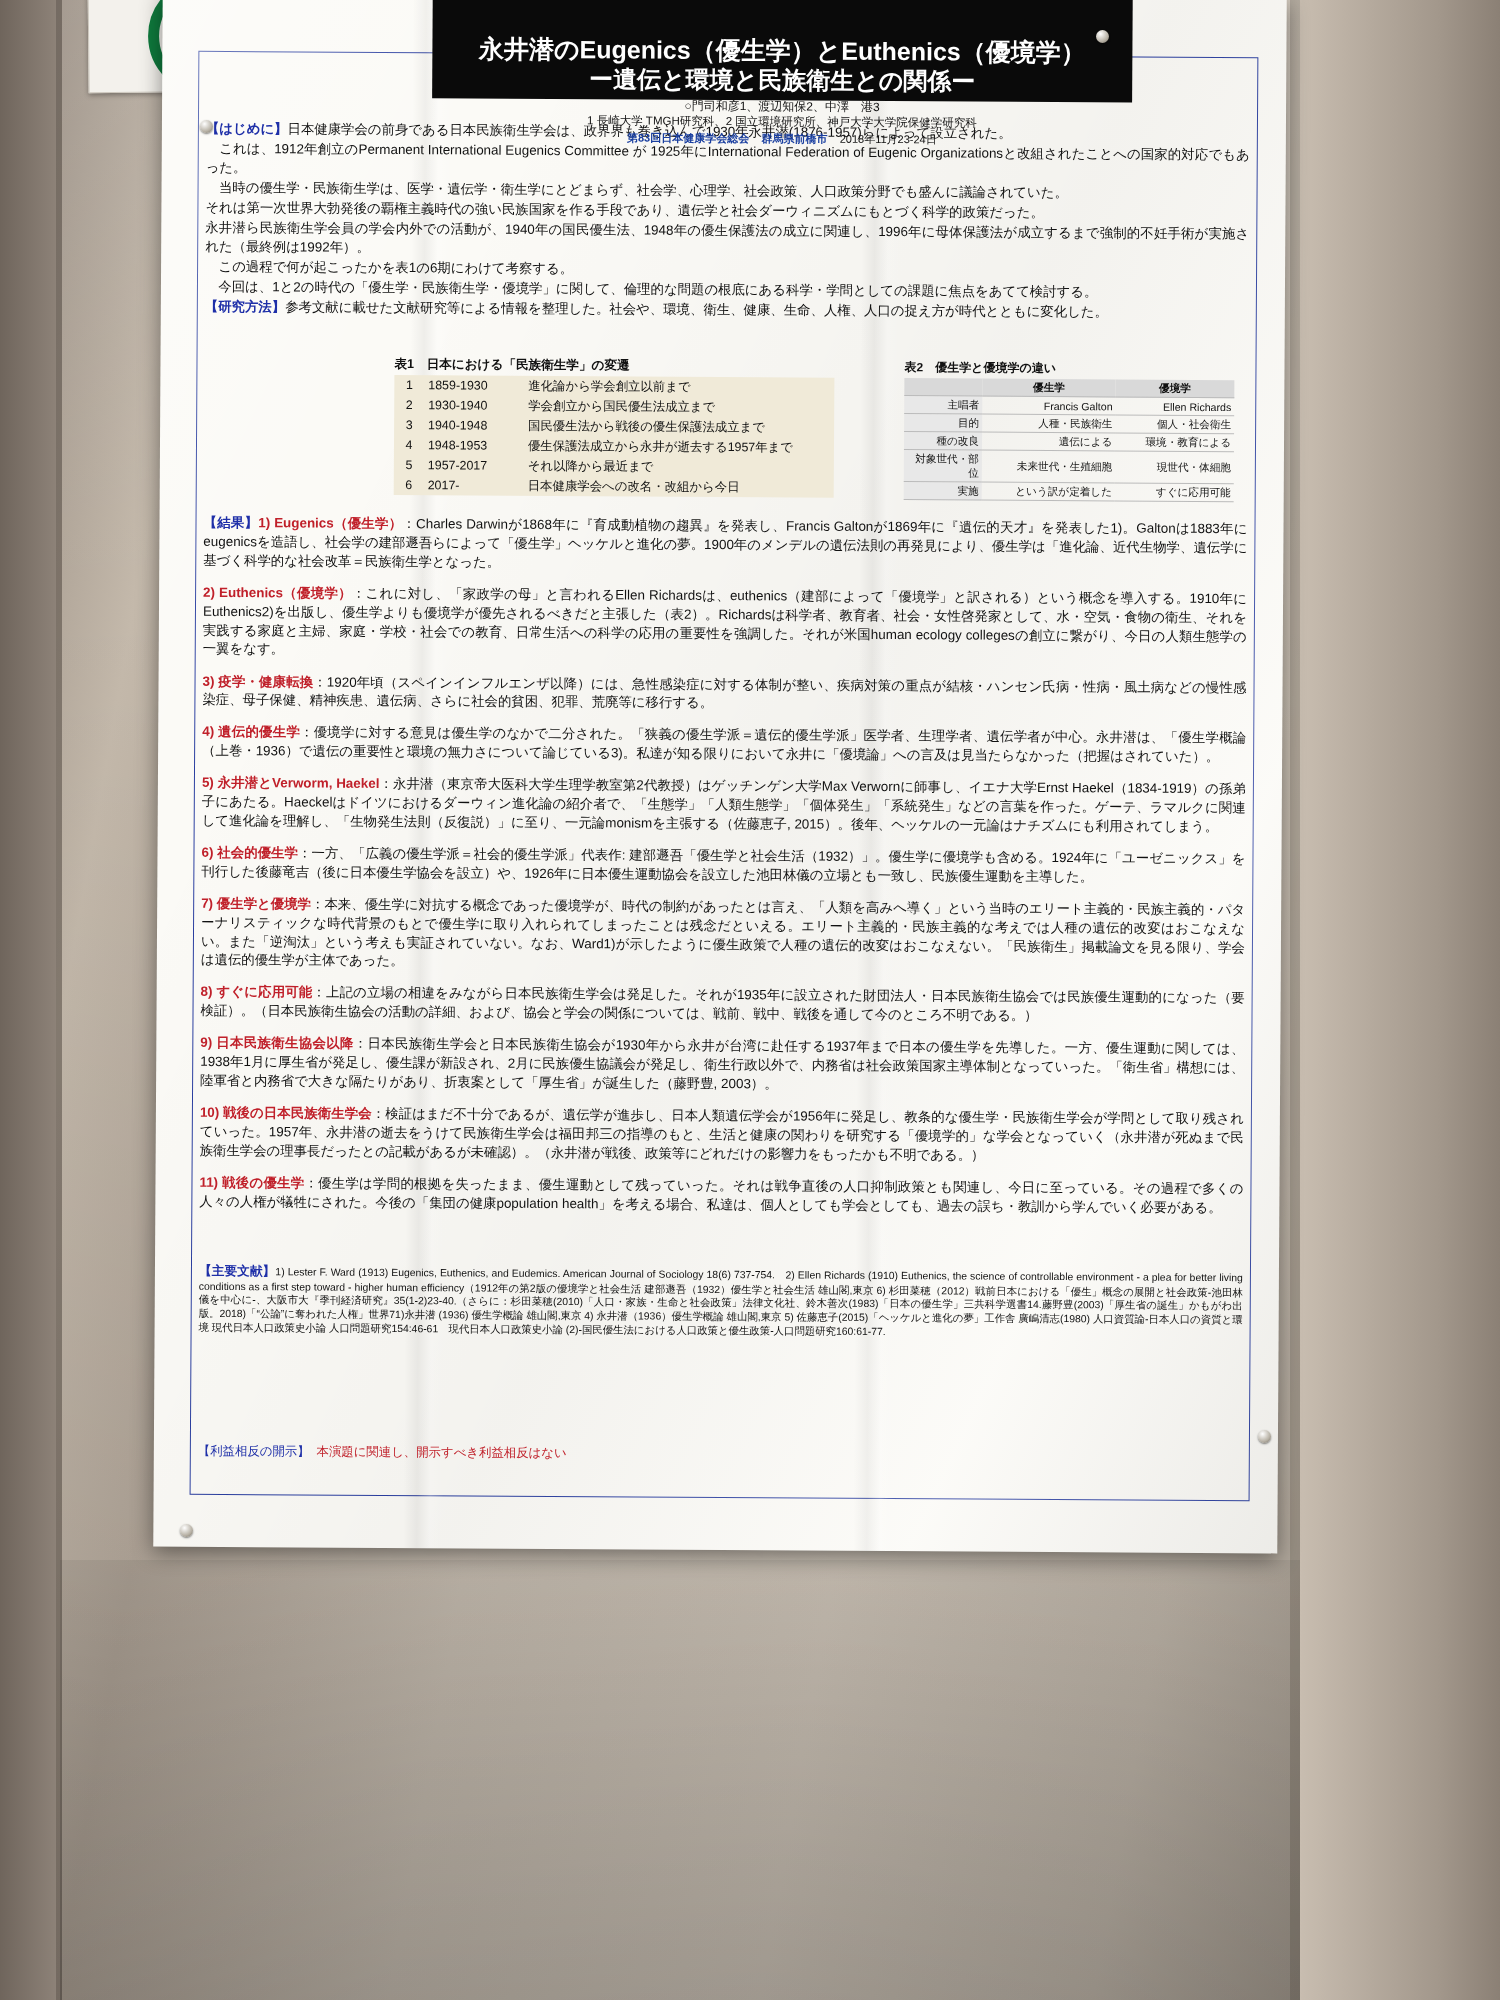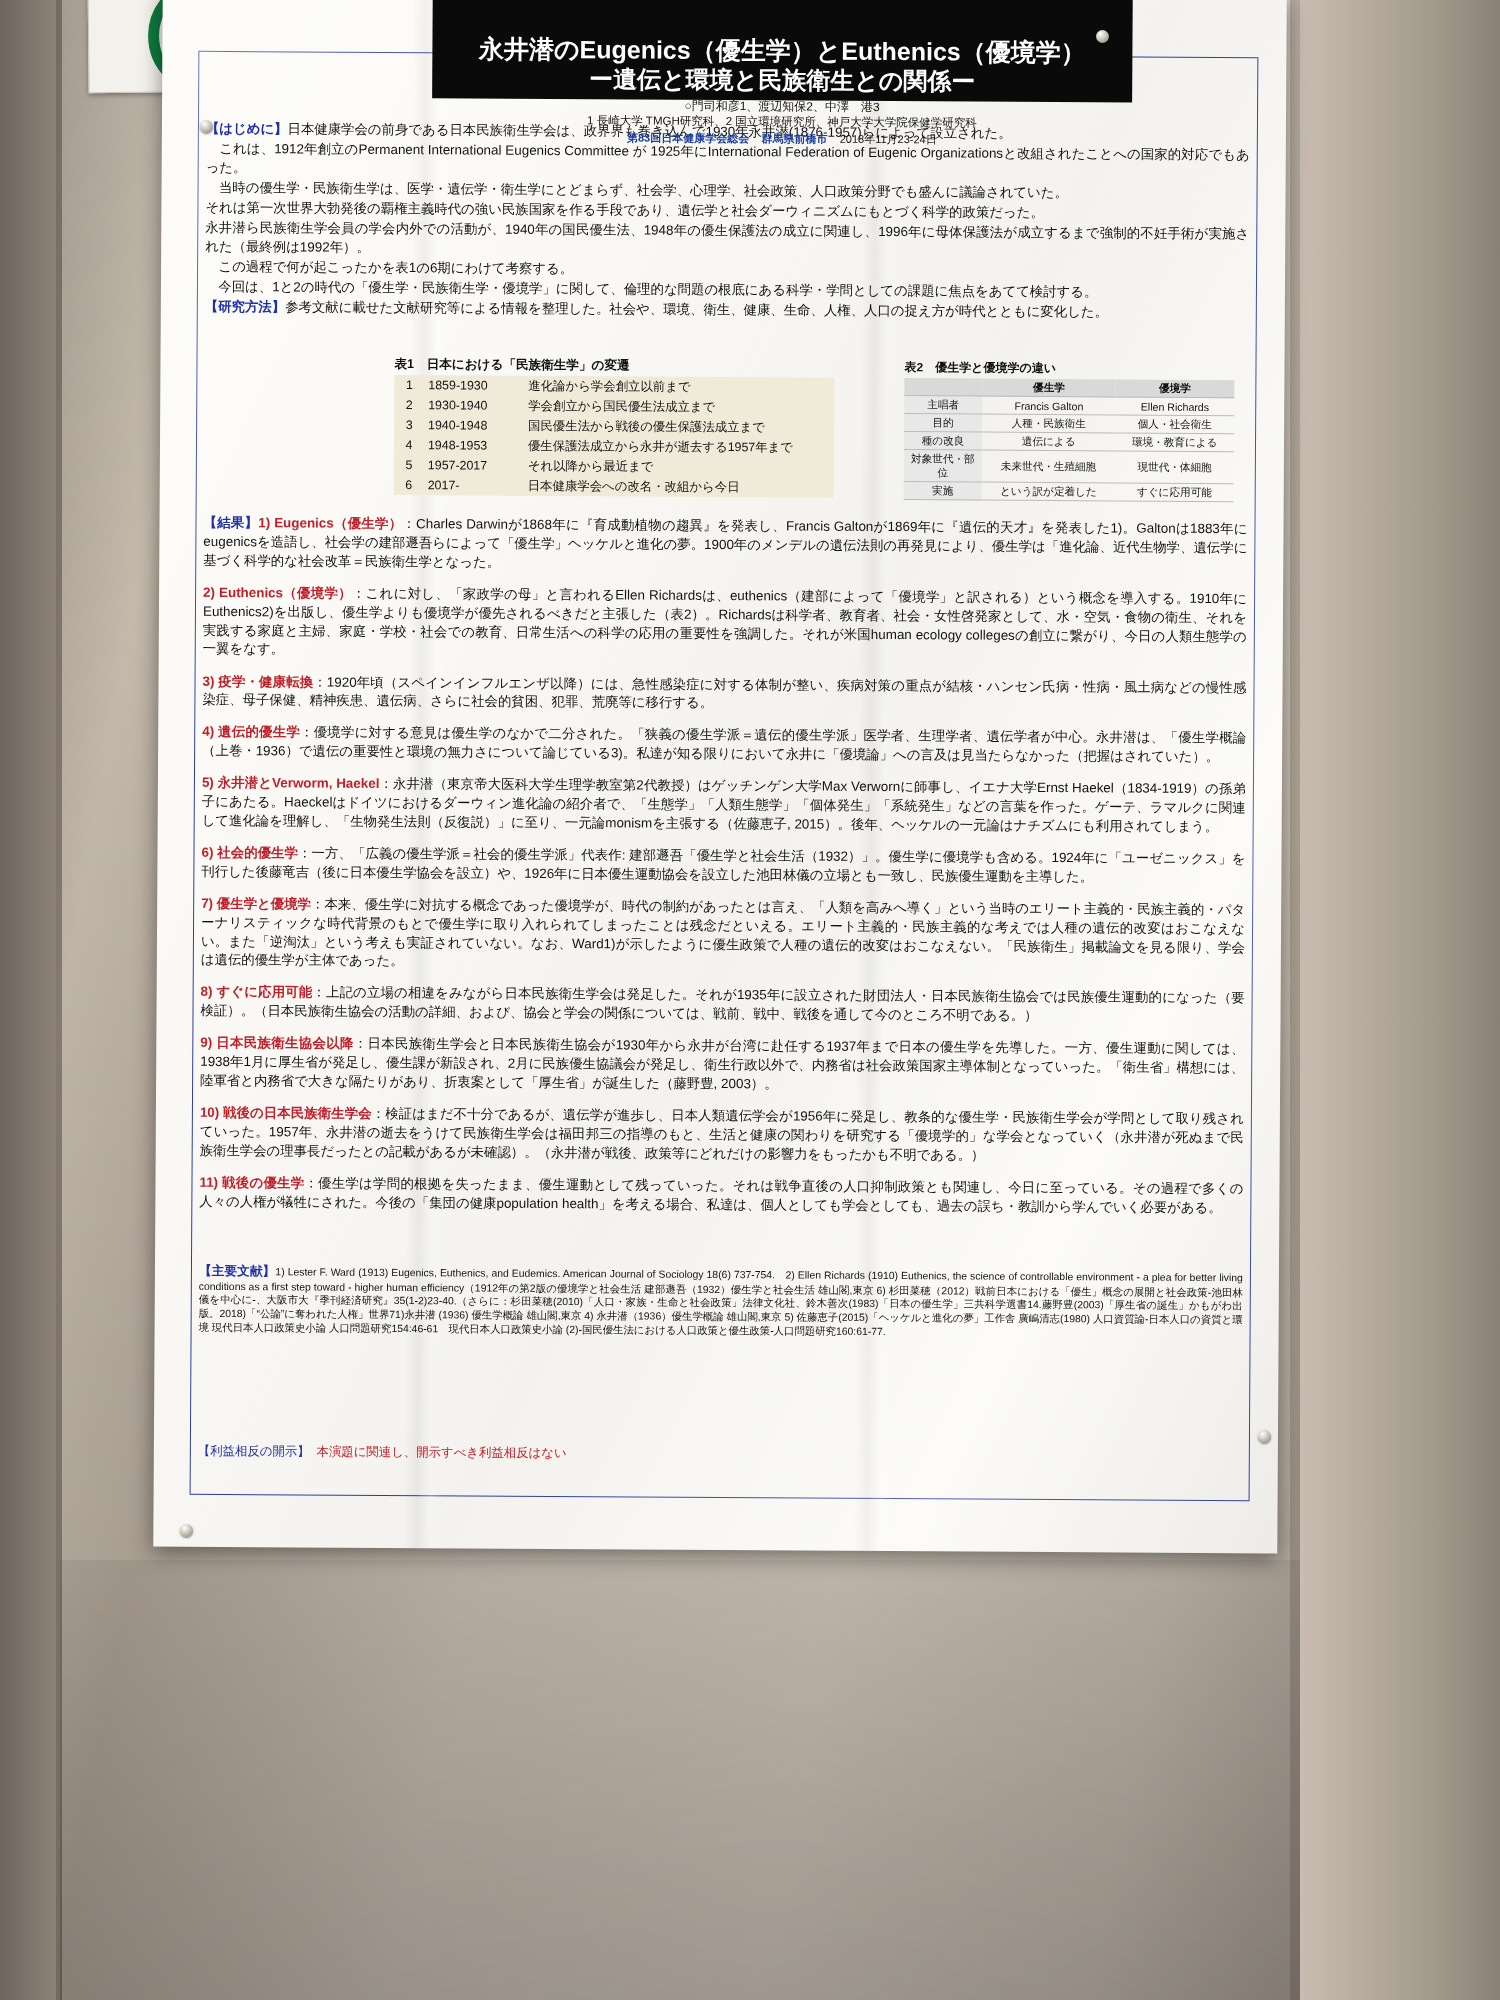--- a/index.html
+++ b/index.html
@@ -117,21 +117,21 @@
   #t1 .cap{font-weight:bold;margin-bottom:2px;}
   #t1 table{border-collapse:collapse;width:100%;background:#f0ead8;}
   #t1 td{padding:1.5px 4px;font-size:12.4px;}
   #t1 td.n{width:22px;text-align:center;}
   #t1 td.y{width:92px;margin-left:44px;}
   #t2{
     position:absolute;left:700px;top:14px;width:330px;font-size:11px;color:#111;
   }
   #t2 .cap{font-weight:bold;margin-bottom:2px;font-size:12px;}
   #t2 table{border-collapse:collapse;width:100%;}
-  #t2 th,#t2 td{padding:1.5px 3px;font-size:10.6px;text-align:center;}
+  #t2 th,#t2 td{padding:1.5px 3px;font-size:10.6px;text-align:right;}
   #t2 thead th{background:#d9d9d9;text-align:center;font-weight:bold;}
   #t2 tbody td:first-child{background:#e8e8e8;width:72px;}
   #t2 tr{border-bottom:1px solid #bbb;}
   
   #refs{
     position:absolute;left:44px;top:1272px;width:1044px;
     font-size:10.4px;line-height:1.32;color:#111;text-align:justify;z-index:20;
   }
   #refs .hd{color:#1e2fa8;font-weight:bold;font-size:12.6px;margin-top:44px;}
   #coi{

